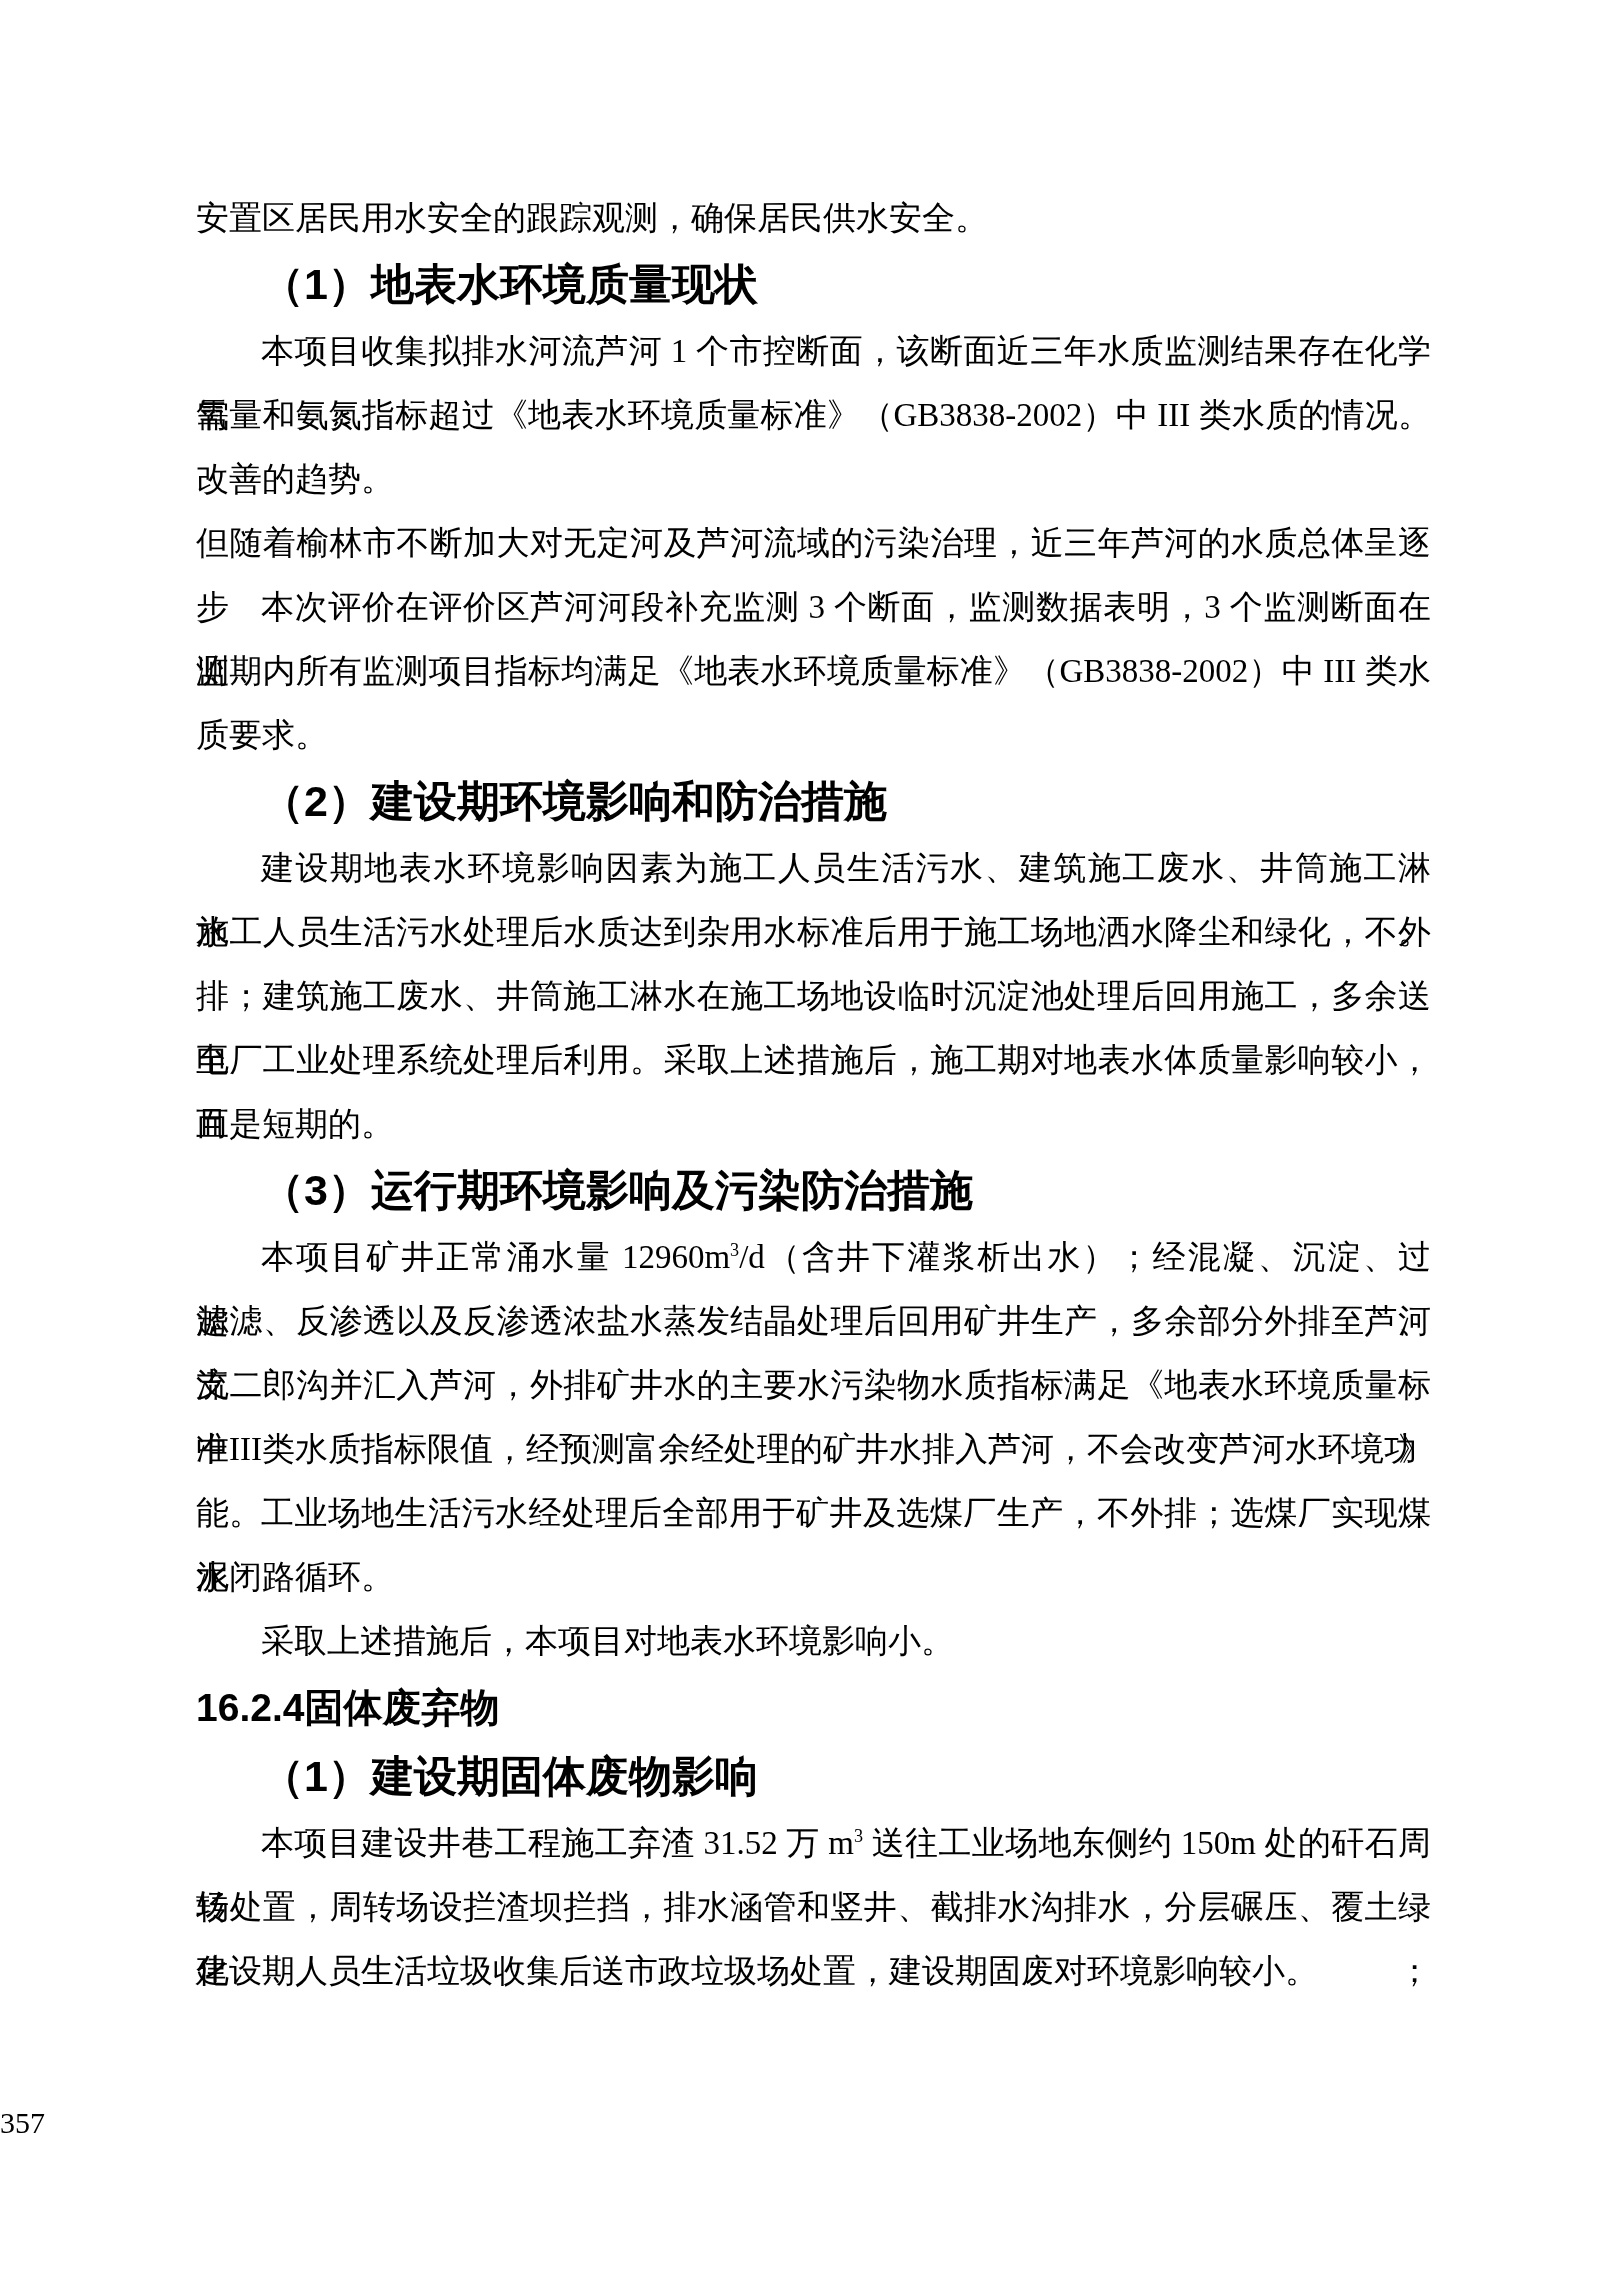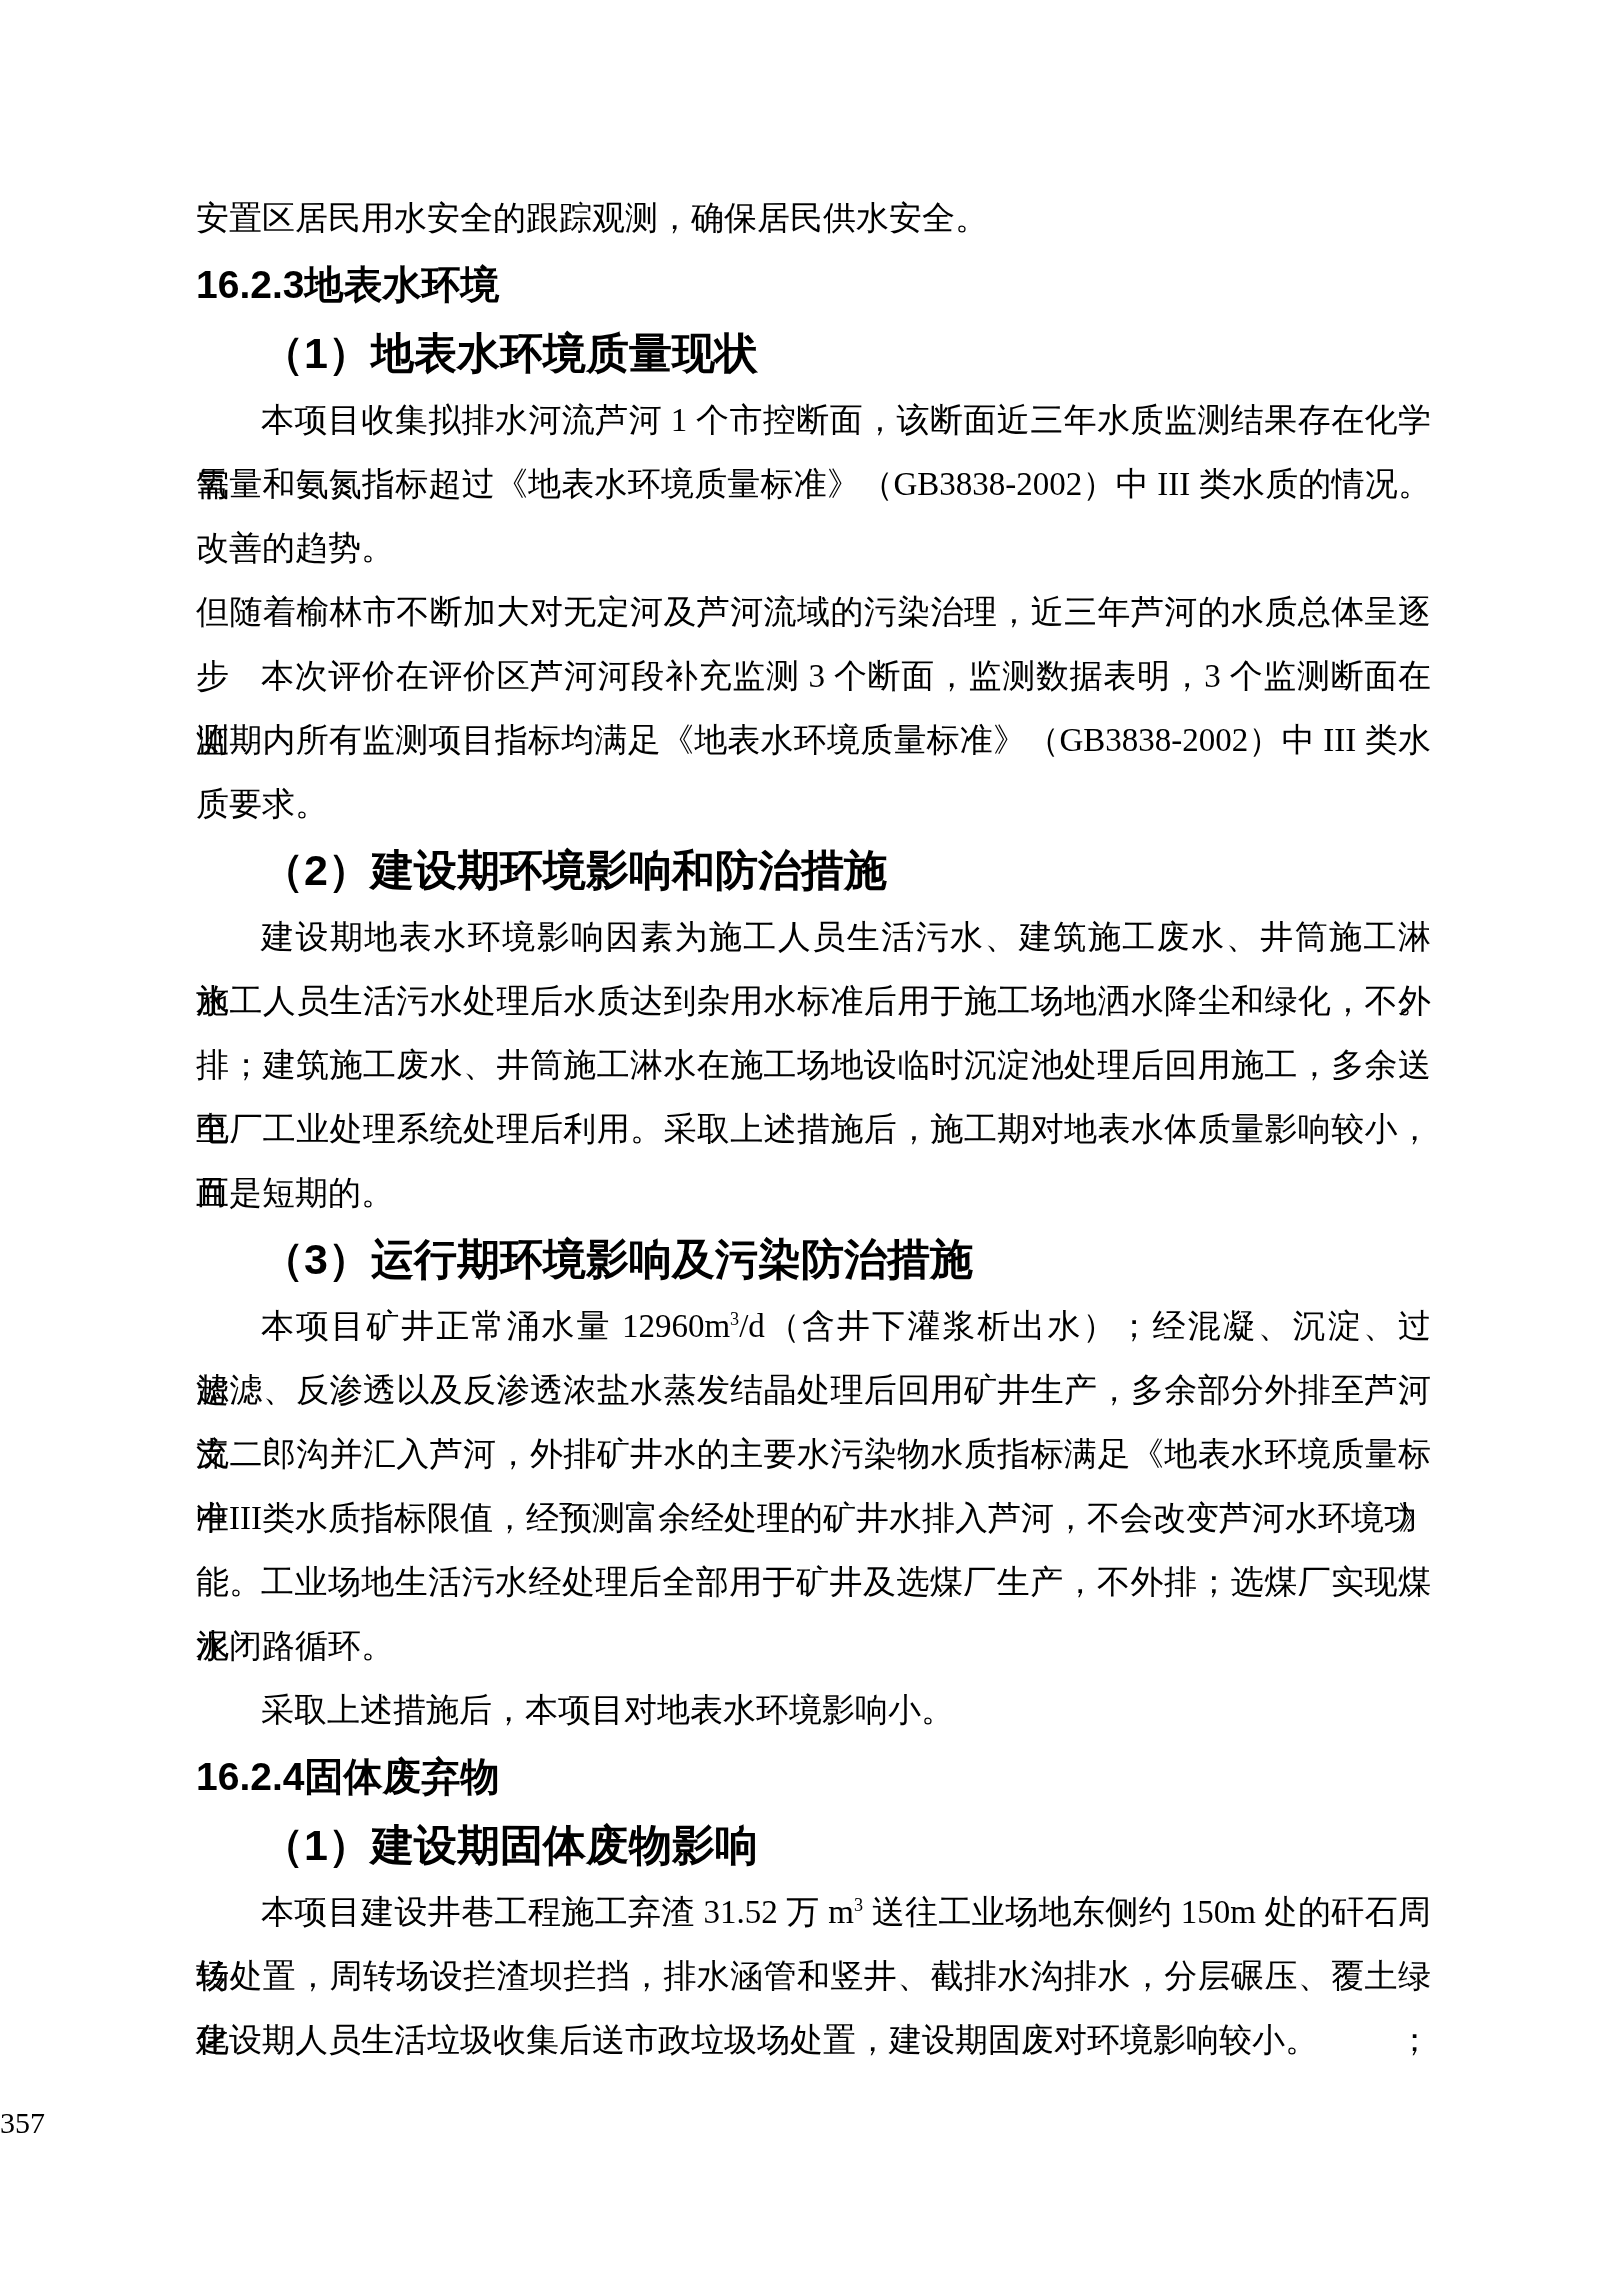--- a/index.html
+++ b/index.html
@@ -70,21 +70,20 @@
   }
 </style>
 </head>
 <body>
 
 <div class="page">
   <main class="doc">
       <div class="para">
         <div class="line last">安置区居民用水安全的跟踪观测，确保居民供水安全。</div>
       </div>
-      <div class="h2">16.2.3地表水环境</div>
       <div class="h3">（1）地表水环境质量现状</div>
       <div class="para">
         <div class="line just" style="text-indent: 65px;">本项目收集拟排水河流芦河 1 个市控断面，该断面近三年水质监测结果存在化学需</div>
         <div class="line just">氧量和氨氮指标超过《地表水环境质量标准》（GB3838-2002）中 III 类水质的情况。</div>
         <div class="line last">改善的趋势。</div>
         <div class="line just">但随着榆林市不断加大对无定河及芦河流域的污染治理，近三年芦河的水质总体呈逐步</div>
       </div>
       <div class="para">
         <div class="line just" style="text-indent: 65px;">本次评价在评价区芦河河段补充监测 3 个断面，监测数据表明，3 个监测断面在监</div>
         <div class="line just">测期内所有监测项目指标均满足《地表水环境质量标准》（GB3838-2002）中 III 类水</div>

